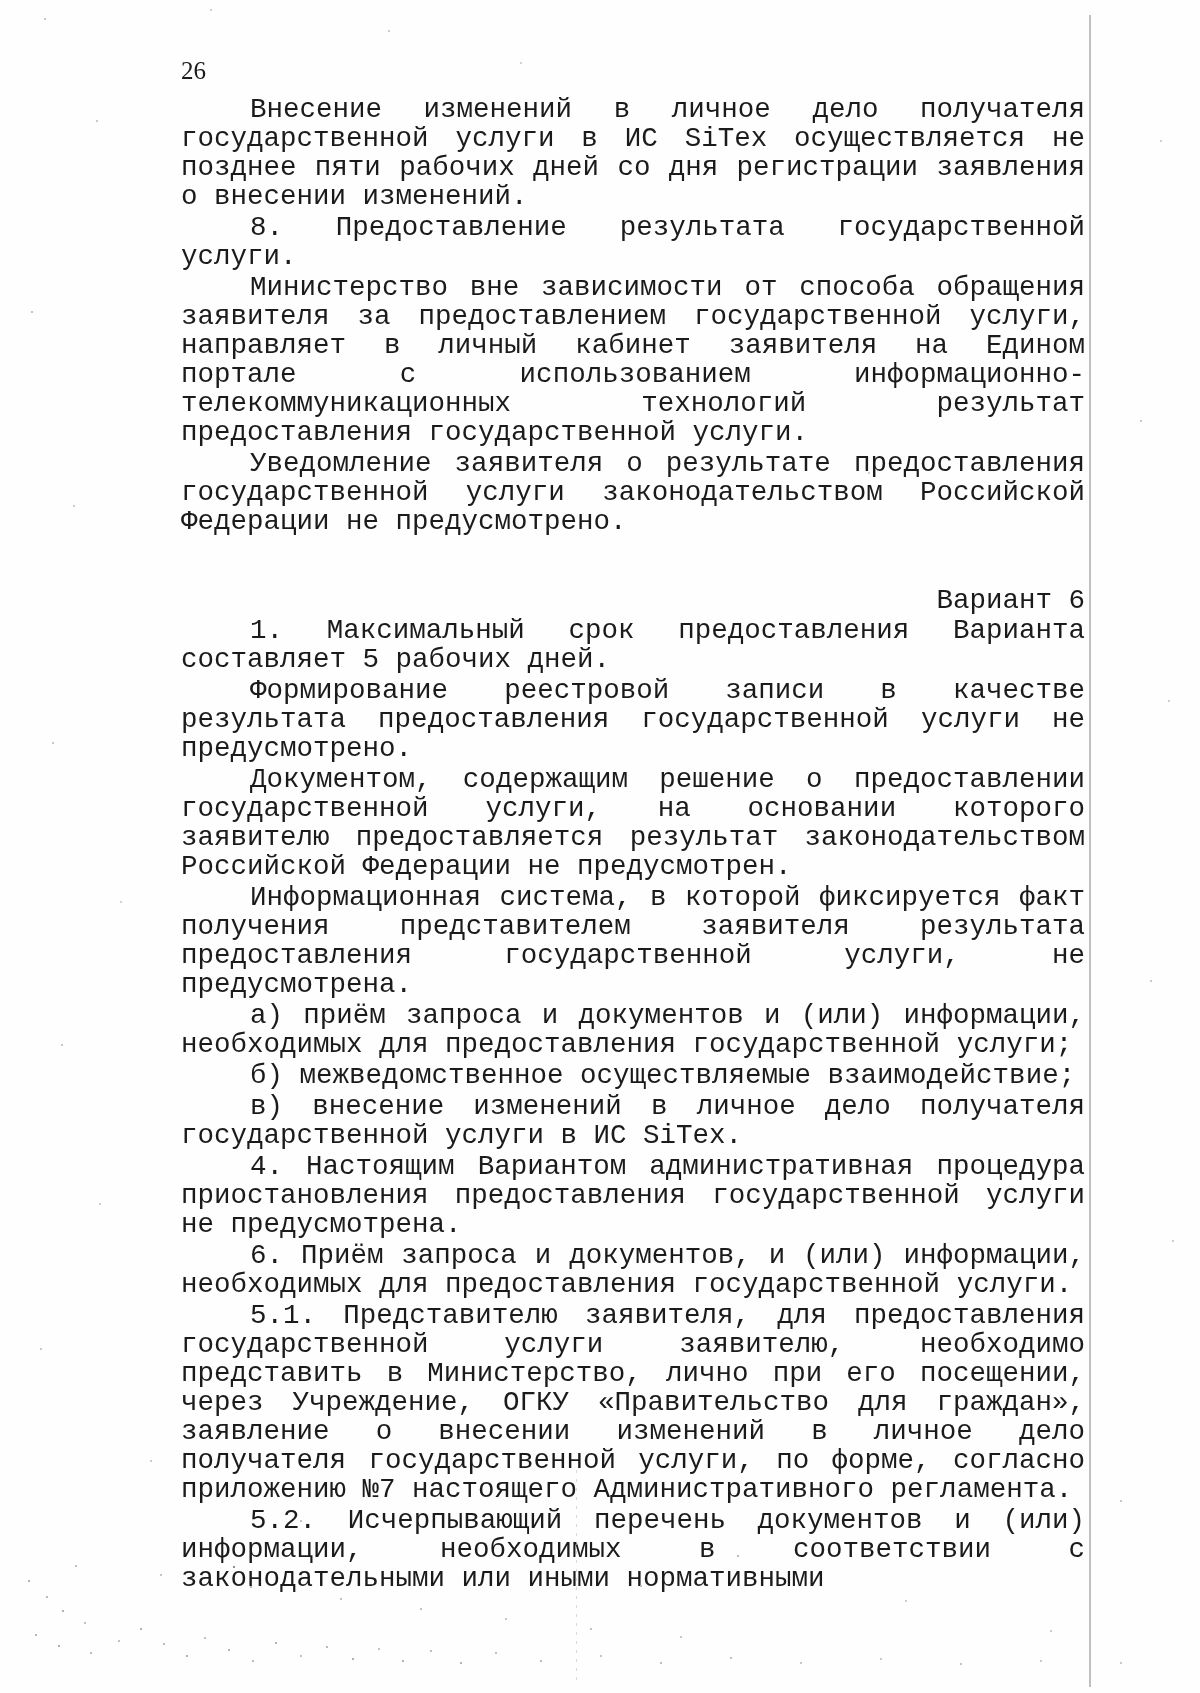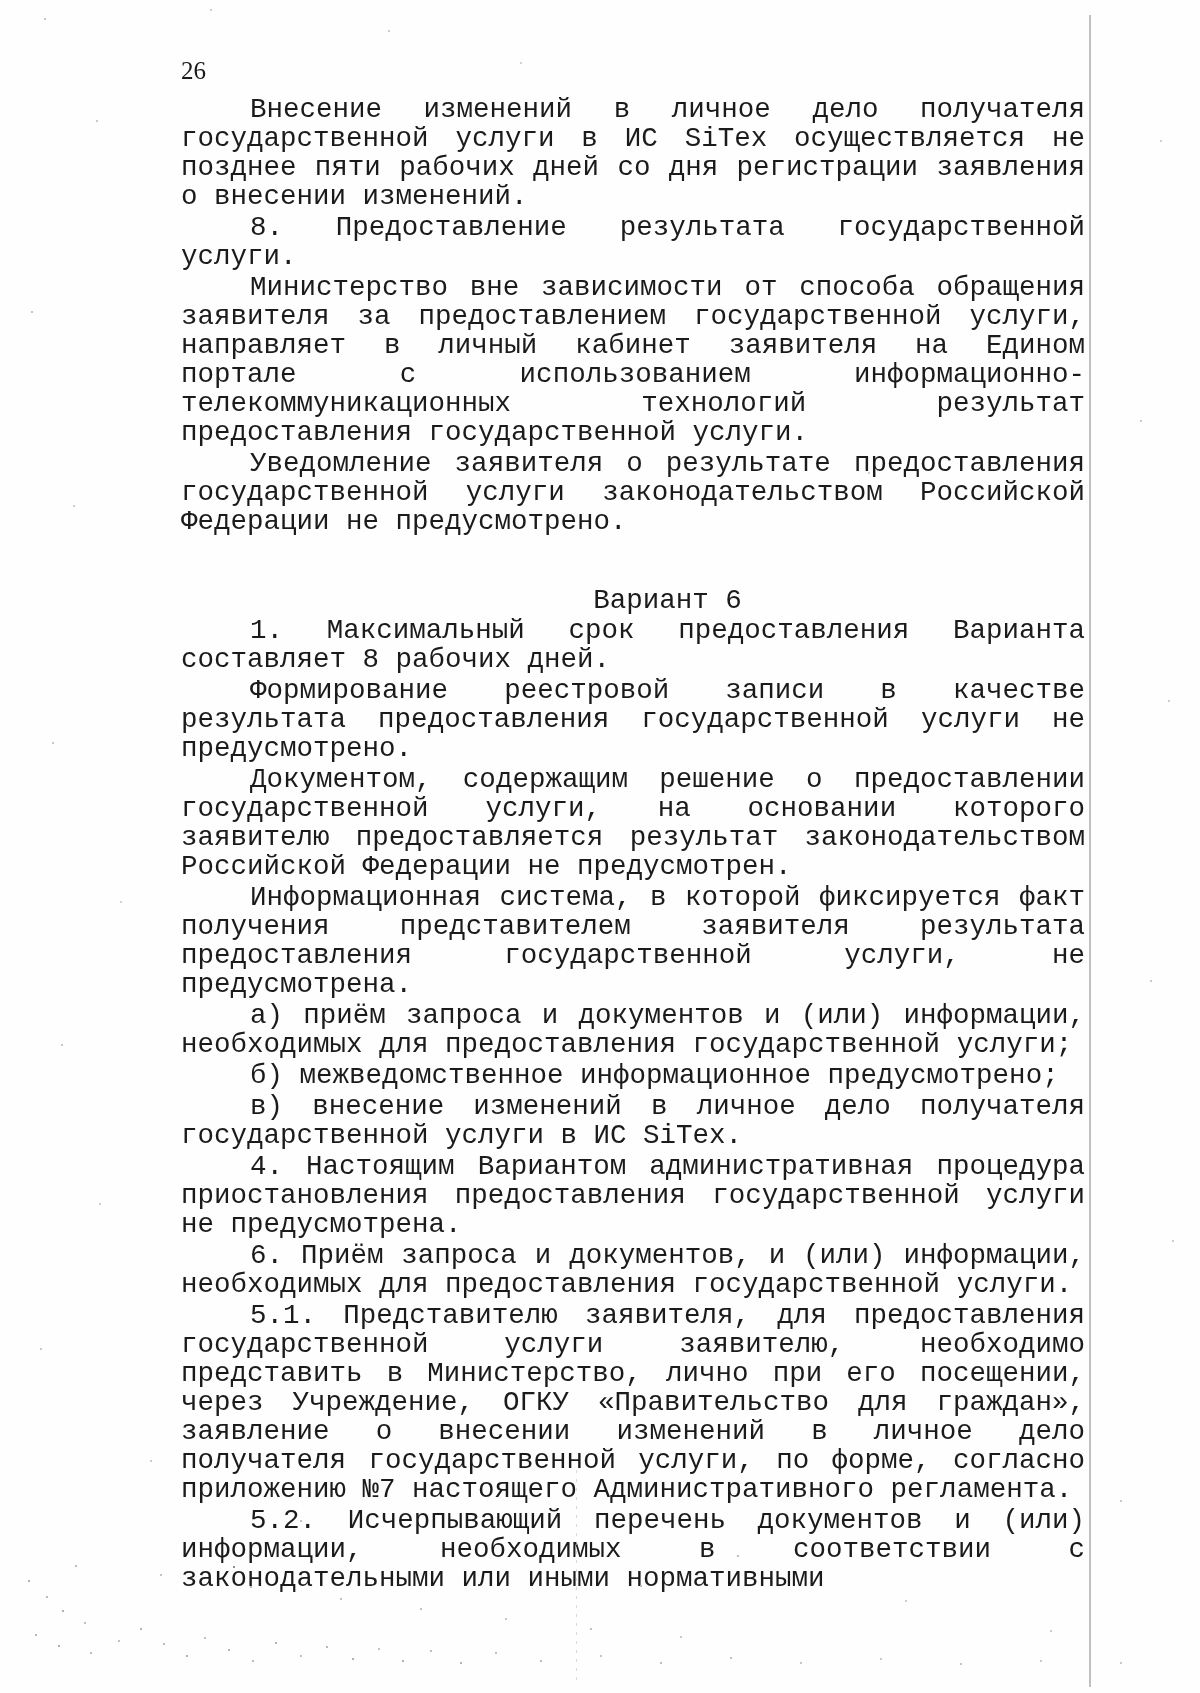--- a/index.html
+++ b/index.html
@@ -36,21 +36,21 @@
     font-size: 27.5px;
     line-height: 29px;
     text-align: justify;
     font-family: Liberation Mono, monospace;
   }
   .textblock p {
     margin: 0 0 2px 0;
     text-indent: 69px;
   }
   .variant-heading {
-    text-align: center;
+    text-align: right;
     text-indent: 0;
     margin: 50px 0 1px 0 !important;
   }
   
   .scan-fold-right {
     position: absolute;
     left: 1089px;
     top: 15px;
     width: 2px;
     height: 1672px;
@@ -106,26 +106,26 @@
 
   <div class="textblock">
 
     <p>Внесение изменений в личное дело получателя государственной услуги в ИС SiTex осуществляется не позднее пяти рабочих дней со дня регистрации заявления о внесении изменений.</p>
     <p>8. Предоставление результата государственной услуги.</p>
     <p>Министерство вне зависимости от способа обращения заявителя за предоставлением государственной услуги, направляет в личный кабинет заявителя на Едином портале с использованием информационно-телекоммуникационных технологий результат предоставления государственной услуги.</p>
     <p>Уведомление заявителя о результате предоставления государственной услуги законодательством Российской Федерации не предусмотрено.</p>
 
     <p class="variant-heading">Вариант 6</p>
 
-    <p>1. Максимальный срок предоставления Варианта составляет 8 рабочих дней.</p>
+    <p>1. Максимальный срок предоставления Варианта составляет 5 рабочих дней.</p>
     <p>Формирование реестровой записи в качестве результата предоставления государственной услуги не предусмотрено.</p>
     <p>Документом, содержащим решение о предоставлении государственной услуги, на основании которого заявителю предоставляется результат законодательством Российской Федерации не предусмотрен.</p>
     <p>Информационная система, в которой фиксируется факт получения представителем заявителя результата предоставления государственной услуги, не предусмотрена.</p>
     <p>а) приём запроса и документов и (или) информации, необходимых для предоставления государственной услуги;</p>
-    <p>б) межведомственное информационное предусмотрено;</p>
+    <p>б) межведомственное осуществляемые взаимодействие;</p>
     <p>в) внесение изменений в личное дело получателя государственной услуги в ИС SiTex.</p>
     <p>4. Настоящим Вариантом административная процедура приостановления предоставления государственной услуги не предусмотрена.</p>
     <p>6. Приём запроса и документов, и (или) информации, необходимых для предоставления государственной услуги.</p>
     <p>5.1. Представителю заявителя, для предоставления государственной услуги заявителю, необходимо представить в Министерство, лично при его посещении, через Учреждение, ОГКУ «Правительство для граждан», заявление о внесении изменений в личное дело получателя государственной услуги, по форме, согласно приложению №7 настоящего Административного регламента.</p>
     <p>5.2. Исчерпывающий перечень документов и (или) информации, необходимых в соответствии с законодательными или иными нормативными</p>
 
   </div>
 
   <div class="scan-fold-right"></div>
   <div class="scan-fold-center"></div>

